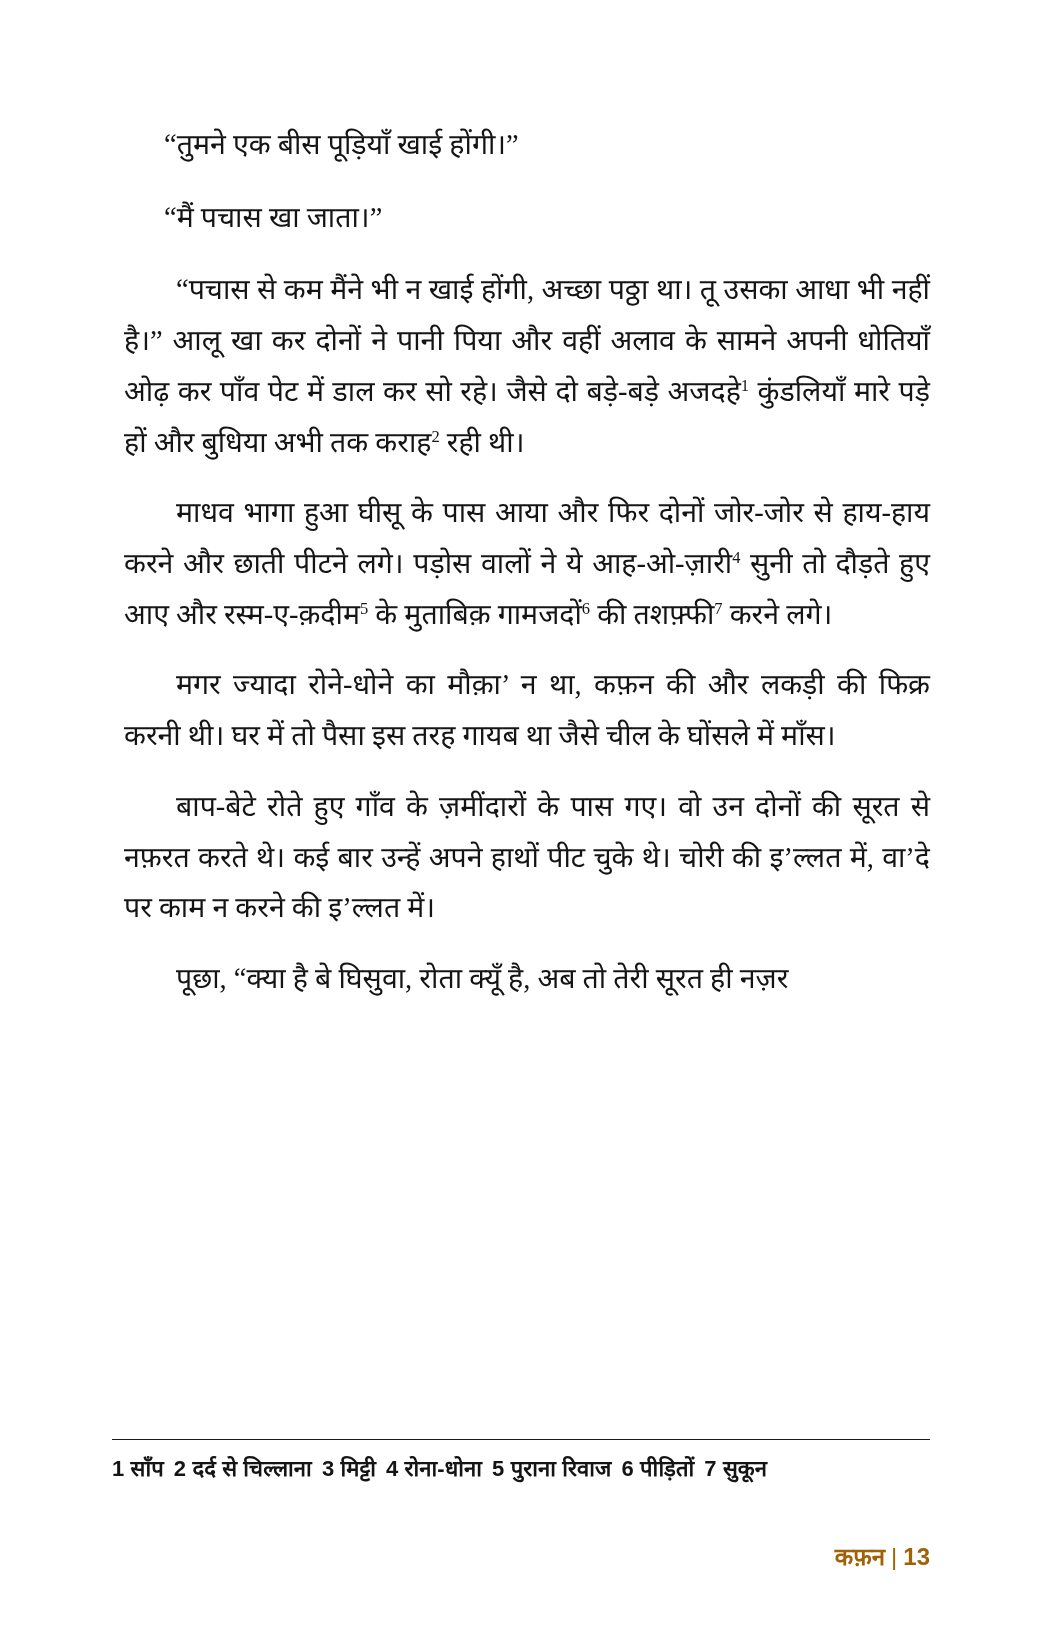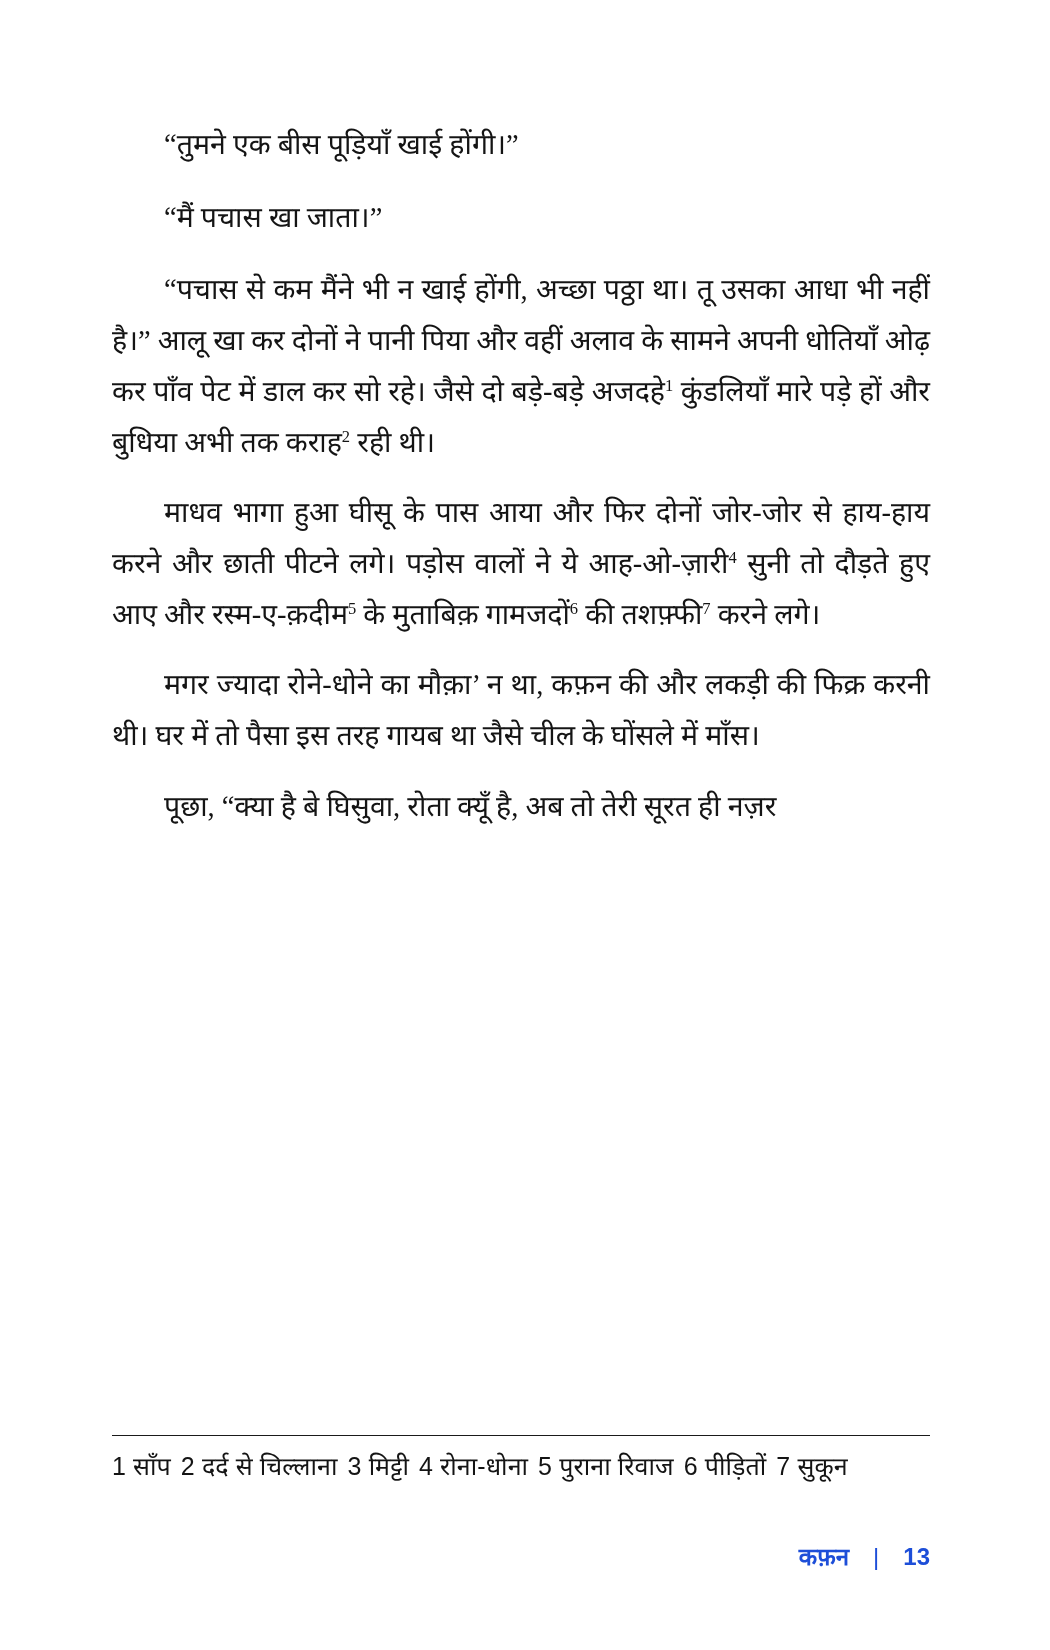--- a/index.html
+++ b/index.html
@@ -28,21 +28,21 @@
     line-height: 1.78;
     text-align: justify;
     text-justify: inter-word;
   }
   p.dialogue {
     margin: 0 0 22px 0;
     text-indent: 52px;
   }
   p.dialogue.first { margin-top: 0; }
   p.block {
-    margin: 0 0 20px 0;
+    margin: 0 0 20px 12px;
     text-indent: 52px;
   }
   sup {
     font-size: 0.58em;
     vertical-align: super;
     line-height: 0;
   }
   .footnote-zone {
     position: absolute;
     left: 112px;
@@ -50,38 +50,38 @@
     bottom: 168px;
   }
   .footnote-rule {
     border: 0;
     border-top: 1.6px solid #1a1a1a;
     margin: 0 0 12px 0;
     width: 100%;
   }
   .footnotes {
     font-family: "Liberation Sans", "DejaVu Sans", sans-serif;
-    font-size: 25px;
-    font-weight: 400;
+    font-size: 22px;
+    font-weight: 700;
     letter-spacing: 0.1px;
     color: #141414;
     white-space: nowrap;
   }
   .footnotes .fn { margin-right: 10px; }
   .page-footer {
     position: absolute;
     right: 120px;
     bottom: 78px;
     font-family: "Liberation Sans", "DejaVu Sans", sans-serif;
     font-weight: 700;
     font-size: 24px;
-    color: #1d4ed8;
+    color: #a16207;
     display: flex;
     align-items: baseline;
-    gap: 24px;
+    gap: 6px;
   }
   .page-footer .sep { font-weight: 400; }
 </style>
 </head>
 <body>
 
 <div class="page">
 
   <div class="body-text">
 
@@ -90,20 +90,21 @@
 
     <p class="dialogue"><span>“मैं पचास खा जाता।”</span></p>
 
     <p class="block"><span>“पचास से कम मैंने भी न खाई होंगी, अच्छा पठ्ठा था। तू उसका आधा भी नहीं है।” आलू खा कर दोनों ने पानी पिया और वहीं अलाव के सामने अपनी धोतियाँ ओढ़ कर पाँव पेट में डाल कर सो रहे। जैसे दो बड़े-बड़े अजदहे</span><sup>1</sup><span> कुंडलियाँ मारे पड़े हों और बुधिया अभी तक कराह</span><sup>2</sup><span> रही थी।</span></p>
 
 
     <p class="block"><span>माधव भागा हुआ घीसू के पास आया और फिर दोनों जोर-जोर से हाय-हाय करने और छाती पीटने लगे। पड़ोस वालों ने ये आह-ओ-ज़ारी</span><sup>4</sup><span> सुनी तो दौड़ते हुए आए और रस्म-ए-क़दीम</span><sup>5</sup><span> के मुताबिक़ गामजदों</span><sup>6</sup><span> की तशफ़्फी</span><sup>7</sup><span> करने लगे।</span></p>
 
     <p class="block"><span>मगर ज्यादा रोने-धोने का मौक़ा’ न था, कफ़न की और लकड़ी की फिक्र करनी थी। घर में तो पैसा इस तरह गायब था जैसे चील के घोंसले में माँस।</span></p>
 
+    <p class="block"><span>बाप-बेटे रोते हुए गाँव के ज़मींदारों के पास गए। वो उन दोनों की सूरत से नफ़रत करते थे। कई बार उन्हें अपने हाथों पीट चुके थे। चोरी की इ’ल्लत में, वा’दे पर काम न करने की इ’ल्लत में।</span></p>
 
     <p class="block"><span>पूछा, “क्या है बे घिसुवा, रोता क्यूँ है, अब तो तेरी सूरत ही नज़र</span></p>
 
   </div>
 
   <div class="footnote-zone">
     <hr class="footnote-rule">
     <div class="footnotes">
       <span class="fn"><span>1</span> <span>साँप</span></span><span class="fn"><span>2</span> <span>दर्द से चिल्लाना</span></span><span class="fn"><span>3</span> <span>मिट्टी</span></span><span class="fn"><span>4</span> <span>रोना-धोना</span></span><span class="fn"><span>5</span> <span>पुराना रिवाज</span></span><span class="fn"><span>6</span> <span>पीड़ितों</span></span><span class="fn"><span>7</span> <span>सुकून</span></span>
     </div>

